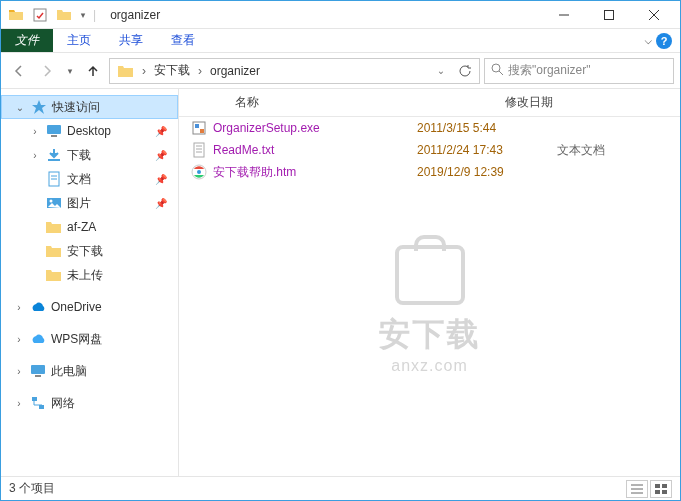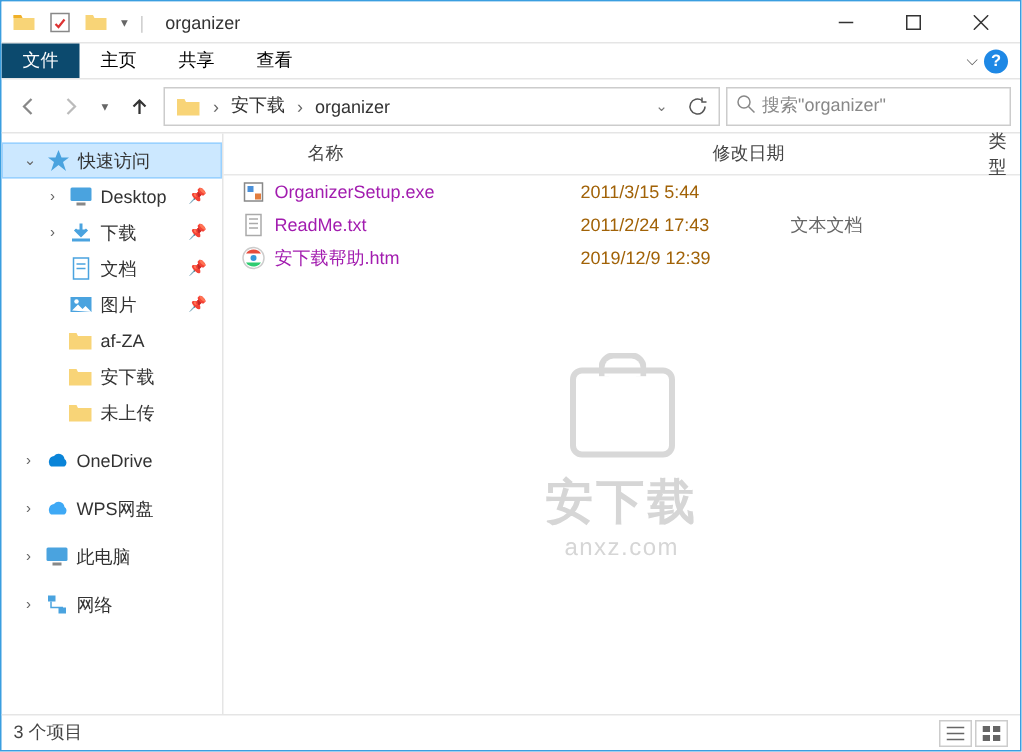--- a/index.html
+++ b/index.html
@@ -6,22 +6,22 @@
 body { background: #fff; width: 681px; height: 501px; border: 1px solid #3a9ee0; position: relative; overflow: hidden; }
 
 .titlebar { height: 28px; background: #fff; display: flex; align-items: center; padding: 0 4px; border-bottom: 1px solid #e5e5e5; }
 .titlebar .qat { display: flex; gap: 2px; align-items: center; }
 .titlebar .qat .qat-icon { width: 22px; height: 22px; display: flex; align-items: center; justify-content: center; }
 .titlebar .title { margin-left: 10px; color: #333; }
 .titlebar .winbtns { margin-left: auto; display: flex; }
 .titlebar .winbtns .btn { width: 45px; height: 28px; display: flex; align-items: center; justify-content: center; color: #333; }
 
 .ribbon { height: 24px; display: flex; align-items: stretch; border-bottom: 1px solid #e5e5e5; }
-.ribbon .tab { padding: 0 14px; display: flex; align-items: center; color: #000000; }
-.ribbon .tab.active { background: #0c4a6e; color: #fff; }
+.ribbon .tab { padding: 0 14px; display: flex; align-items: center; color: #1d4ed8; }
+.ribbon .tab.active { background: #14532d; color: #fff; font-style: italic; }
 .ribbon .spacer { flex: 1; }
 .ribbon .ribend { display: flex; align-items: center; padding-right: 8px; gap: 4px; color: #555; }
 
 .navbar { height: 36px; display: flex; align-items: center; padding: 4px 6px; gap: 4px; border-bottom: 1px solid #e5e5e5; }
 .navbtn { width: 24px; height: 24px; display: flex; align-items: center; justify-content: center; color: #777; border-radius: 2px; }
 .breadcrumb { flex: 1; height: 26px; border: 1px solid #ccc; display: flex; align-items: center; padding: 0 2px; background: #fff; }
 .breadcrumb .crumb { padding: 0 6px; height: 100%; display: flex; align-items: center; color: #333; }
 .breadcrumb .sep { color: #666; padding: 0 2px; }
 .breadcrumb .end { margin-left: auto; display: flex; }
 .searchbox { width: 190px; height: 26px; border: 1px solid #ccc; display: flex; align-items: center; padding: 0 6px; color: #888; }
@@ -288,21 +288,20 @@
           </svg>
         </span>
       <span>网络</span>
     </div>
   </div>
 
   <div class="filepane">
     <div class="columns">
       <div class="col name">名称</div>
       <div class="col date">修改日期</div>
-      <div class="col type">类型</div>
     </div>
     <div class="filelist">
       <div class="row">
         <div class="cell name">
             <span class="ficon">
               <svg width="16" height="16" viewBox="0 0 16 16">
                 <rect x="2" y="2" width="12" height="12" fill="#fff" stroke="#888"></rect>
                 <rect x="4" y="4" width="4" height="4" fill="#4a90d9"></rect>
                 <rect x="9" y="9" width="4" height="4" fill="#e27d3e"></rect>
               </svg>

